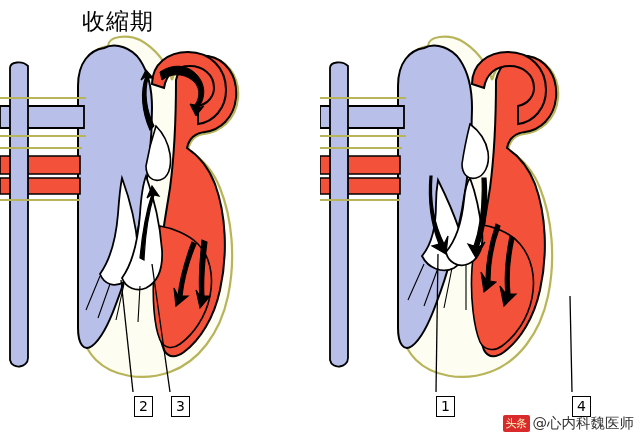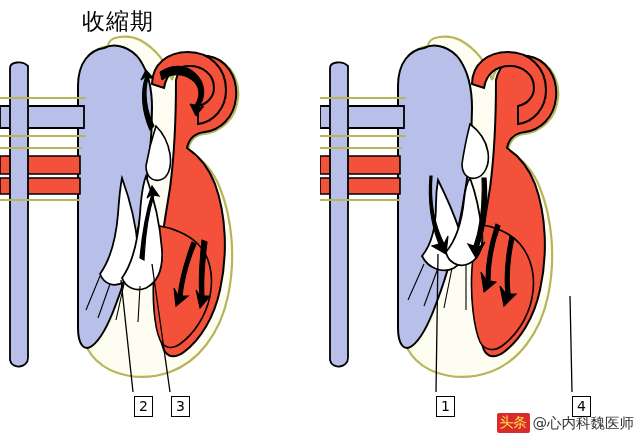--- a/index.html
+++ b/index.html
@@ -68,22 +68,22 @@
     right: 6px;
     bottom: 4px;
     font-size: 14.5px;
     color: #333333;
     white-space: nowrap;
     font-family: "DejaVu Sans", "Liberation Sans", sans-serif;
   }
   .wm-logo {
     display: inline-block;
     background: #d92b2b;
-    color: #fde047;
-    font-size: 14px;
+    color: #fef9c3;
+    font-size: 11px;
     padding: 1px 3px;
     border-radius: 2px;
     margin-right: 3px;
     vertical-align: 1px;
     letter-spacing: -0.5px;
     margin-left: 31px;
   }
 </style>
 </head>
 <body>

